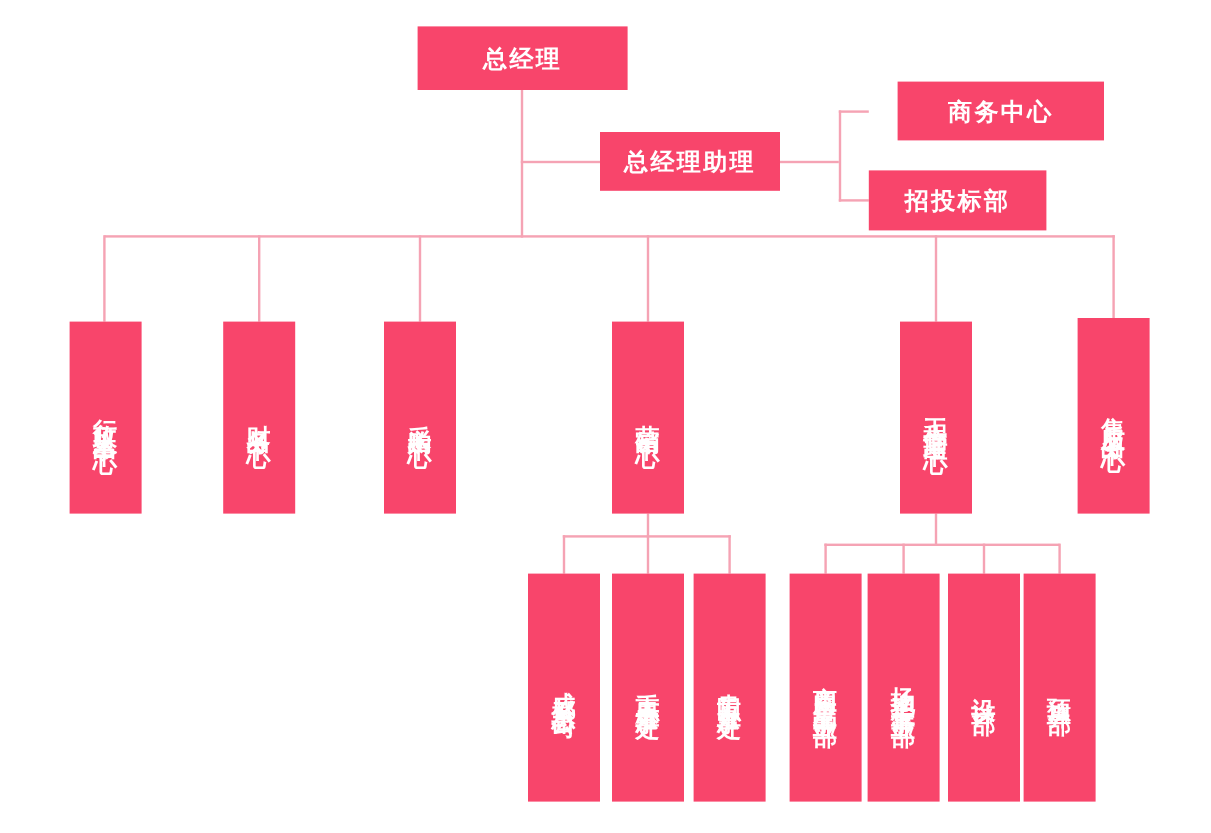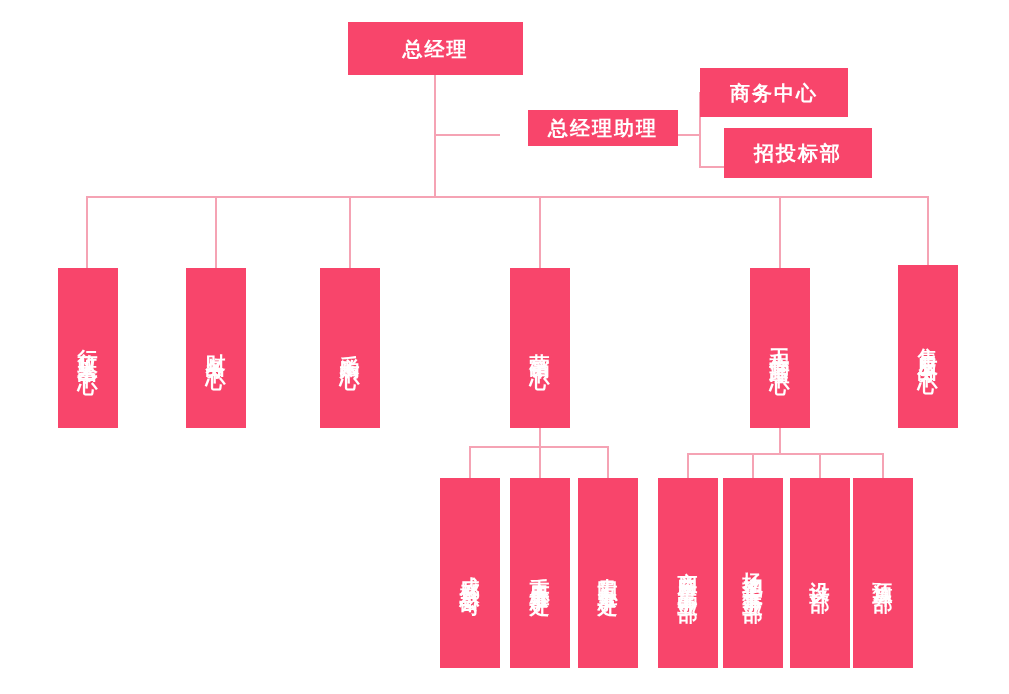--- a/index.html
+++ b/index.html
@@ -66,27 +66,27 @@
   <div class="line" style="left:779px;top:428px;width:2px;height:27px"></div>
   <div class="line" style="left:687px;top:453px;width:196px;height:2px"></div>
   <div class="line" style="left:687px;top:453px;width:2px;height:25px"></div>
   <div class="line" style="left:752px;top:453px;width:2px;height:25px"></div>
   <div class="line" style="left:819px;top:453px;width:2px;height:25px"></div>
   <div class="line" style="left:882px;top:453px;width:2px;height:25px"></div>
 
   <div class="node h" style="left:348px;top:22px;width:175px;height:53px">
     <span>总经理</span>
   </div>
-  <div class="node h" style="left:528px;top:110px;width:150px;height:36px">
+  <div class="node h" style="left:500px;top:110px;width:150px;height:49px">
     <span>总经理助理</span>
   </div>
-  <div class="node h" style="left:700px;top:68px;width:148px;height:49px">
+  <div class="node h" style="left:748px;top:68px;width:172px;height:49px">
     <span>商务中心</span>
   </div>
-  <div class="node h" style="left:724px;top:128px;width:148px;height:50px">
+  <div class="node h" style="left:724px;top:142px;width:148px;height:50px">
     <span>招投标部</span>
   </div>
 
   <div class="node v" style="left:58px;top:268px;width:60px;height:160px">
     <span>行政人事中心</span>
   </div>
   <div class="node v" style="left:186px;top:268px;width:60px;height:160px">
     <span>财务中心</span>
   </div>
   <div class="node v" style="left:320px;top:268px;width:60px;height:160px">

